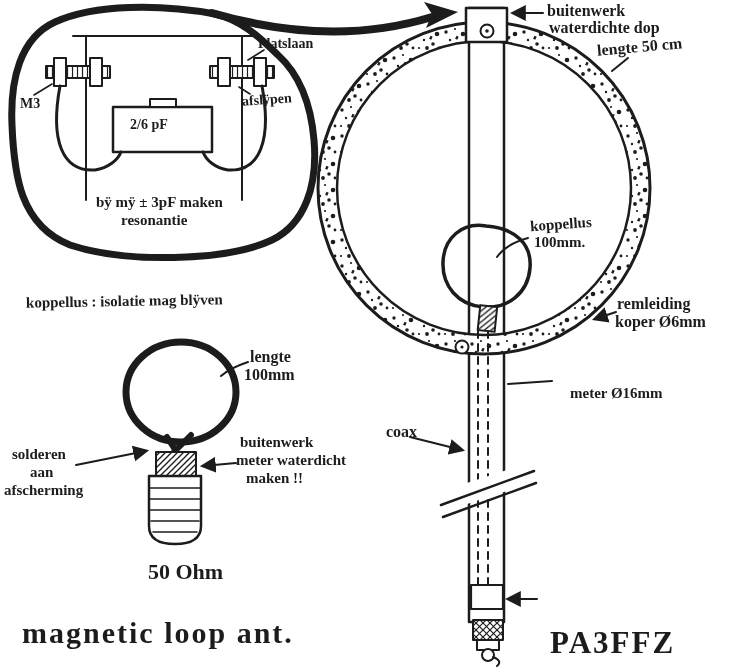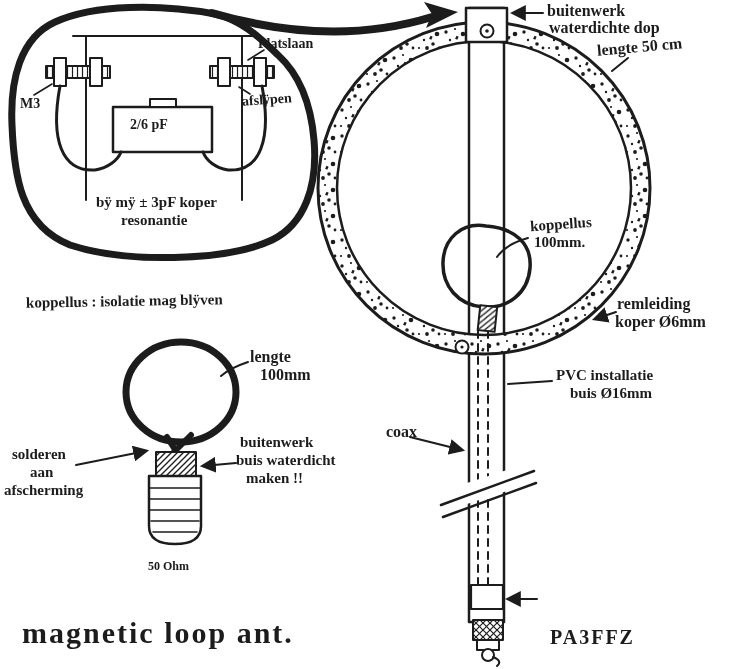--- a/index.html
+++ b/index.html
@@ -11,22 +11,22 @@
   
   .k { stroke:var(--ink); fill:none; stroke-linecap:round; stroke-linejoin:round; }
   .w16{stroke-width:1.6} .w2{stroke-width:2} .w22{stroke-width:2.2} .w25{stroke-width:2.5}
   .w3{stroke-width:3} .w35{stroke-width:3.5} .w6{stroke-width:6} .w7{stroke-width:7} .w8{stroke-width:8}
   .fw{fill:#ffffff} .fwn{fill:#ffffff;stroke:none} .fi{fill:var(--ink);stroke:none}
   .fsp{fill:url(#speckle)} .fdh{fill:url(#dhatch)} .fxh{fill:url(#xhatch)} .fvh{fill:url(#vhatch)}
   .dash{stroke-dasharray:7 6}
 
   .lbl { position:absolute; color:var(--ink); font-weight:bold; font-size:15px;
          line-height:1.1; white-space:nowrap; }
-  .f14{font-size:14px} .f16{font-size:16px} .f17{font-size:12px} .f20{font-size:14px}
-  .f24{font-size:20px; letter-spacing:2px}
+  .f14{font-size:14px} .f16{font-size:16px} .f17{font-size:22px} .f20{font-size:14px}
+  .f24{font-size:31px; letter-spacing:2px}
   .f30{font-size:30px; letter-spacing:2px}
 </style>
 </head>
 <body>
 
 <div class="stage">
 
   <svg class="draw" width="743" height="669" viewBox="0 0 743 669">
     <defs>
       <pattern id="speckle" patternUnits="userSpaceOnUse" width="26" height="26">
@@ -180,42 +180,41 @@
   <div class="lbl f16" style="left:547px;top:2px">buitenwerk</div>
   <div class="lbl f16" style="left:549px;top:19px">waterdichte dop</div>
   <div class="lbl f16" style="left:597px;top:38px;transform:rotate(-5deg)">lengte 50 cm</div>
 
   <div class="lbl" style="left:530px;top:216px;transform:rotate(-4deg)">koppellus</div>
   <div class="lbl" style="left:534px;top:234px">100mm.</div>
 
   <div class="lbl f16" style="left:617px;top:295px">remleiding</div>
   <div class="lbl f16" style="left:615px;top:313px">koper Ø6mm</div>
 
-  <div class="lbl" style="left:556px;top:367px">PVC installatie</div>
-  <div class="lbl" style="left:570px;top:385px">buis Ø16mm</div>
+  <div class="lbl" style="left:570px;top:385px">meter Ø16mm</div>
 
   <div class="lbl f16" style="left:386px;top:423px">coax</div>
 
   <div class="lbl f14" style="left:258px;top:36px">Platslaan</div>
   <div class="lbl f14" style="left:20px;top:96px">M3</div>
   <div class="lbl f14" style="left:242px;top:92px;transform:rotate(-4deg)">afslÿpen</div>
   <div class="lbl f20" style="left:130px;top:117px">2/6 pF</div>
-  <div class="lbl" style="left:96px;top:194px">bÿ mÿ ± 3pF koper</div>
+  <div class="lbl" style="left:96px;top:194px">bÿ mÿ ± 3pF maken</div>
   <div class="lbl" style="left:121px;top:212px">resonantie</div>
 
   <div class="lbl" style="left:26px;top:293px;transform:rotate(-1deg)">koppellus : isolatie mag blÿven</div>
   <div class="lbl f16" style="left:250px;top:348px">lengte</div>
-  <div class="lbl f16" style="left:260px;top:366px">100mm</div>
+  <div class="lbl f16" style="left:244px;top:366px">100mm</div>
 
   <div class="lbl" style="left:12px;top:446px">solderen</div>
   <div class="lbl" style="left:30px;top:464px">aan</div>
   <div class="lbl" style="left:4px;top:482px">afscherming</div>
 
   <div class="lbl" style="left:240px;top:434px">buitenwerk</div>
-  <div class="lbl" style="left:236px;top:452px">buis waterdicht</div>
+  <div class="lbl" style="left:236px;top:452px">meter waterdicht</div>
   <div class="lbl" style="left:246px;top:470px">maken !!</div>
 
   <div class="lbl f17" style="left:148px;top:560px">50 Ohm</div>
 
   <div class="lbl f30" style="left:22px;top:616px">magnetic loop ant.</div>
   <div class="lbl f24" style="left:550px;top:626px">PA3FFZ</div>
 
 </div>
 
 </body></html>

